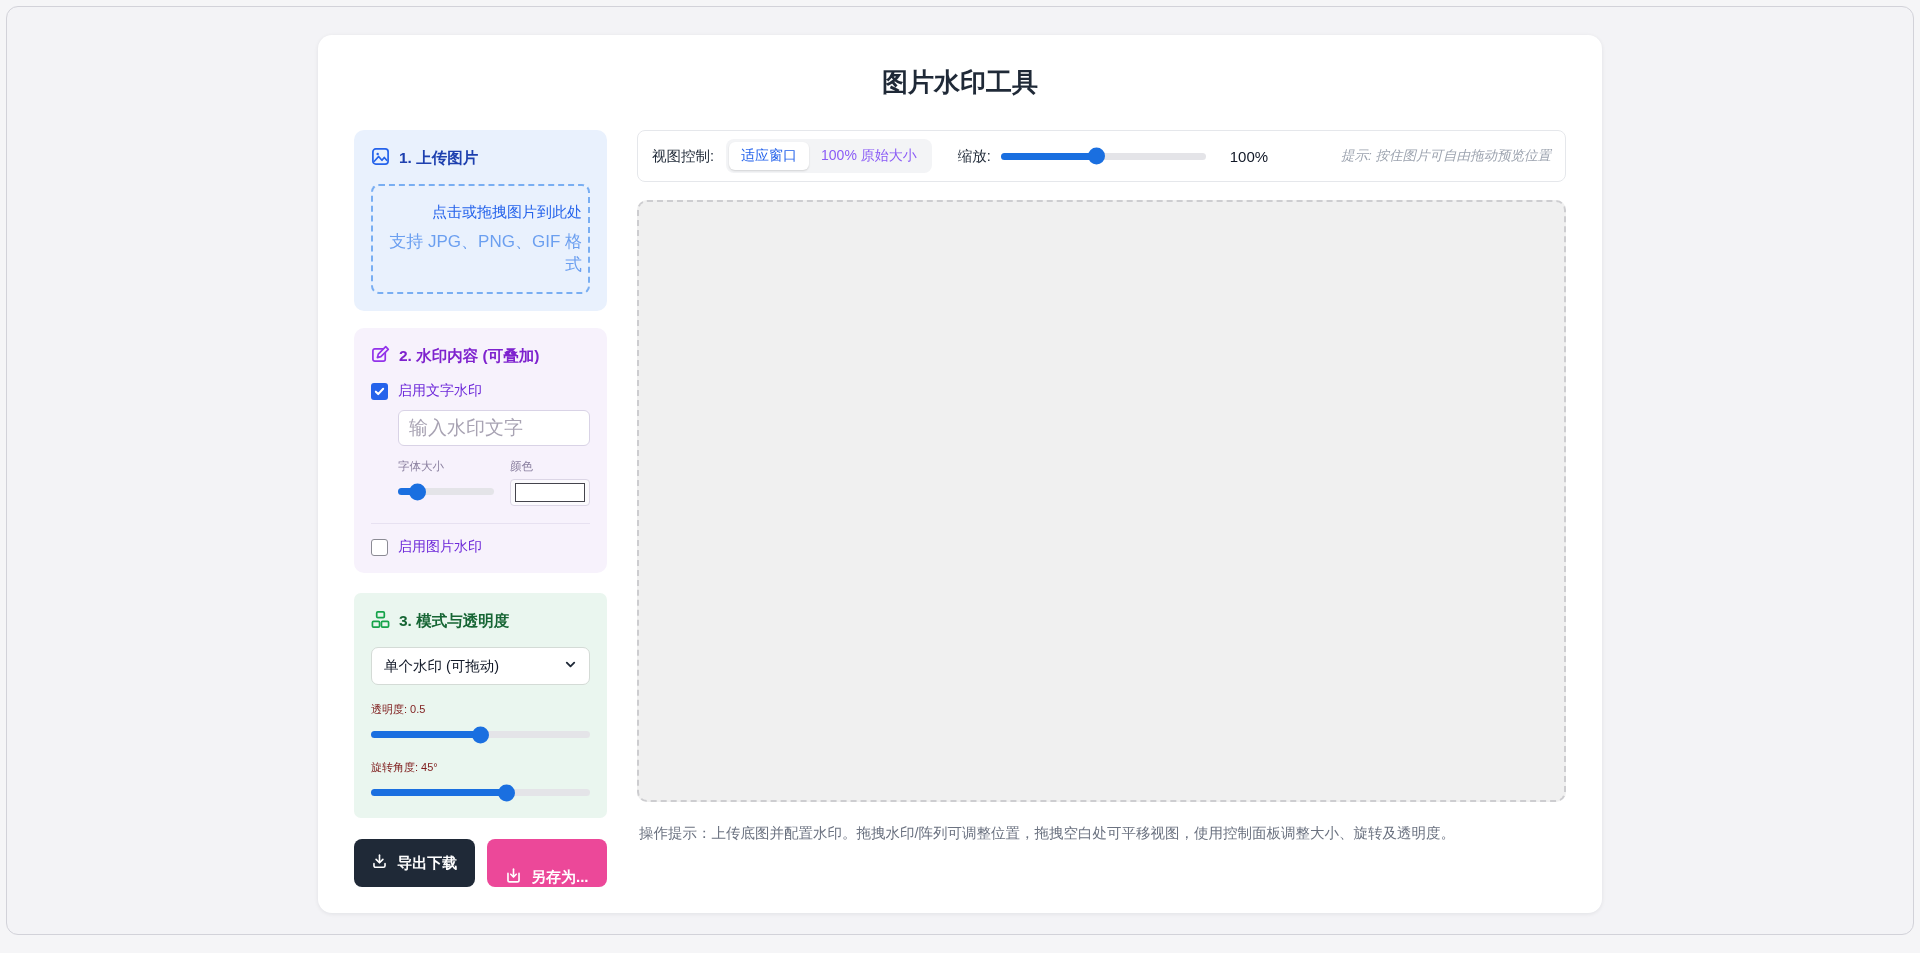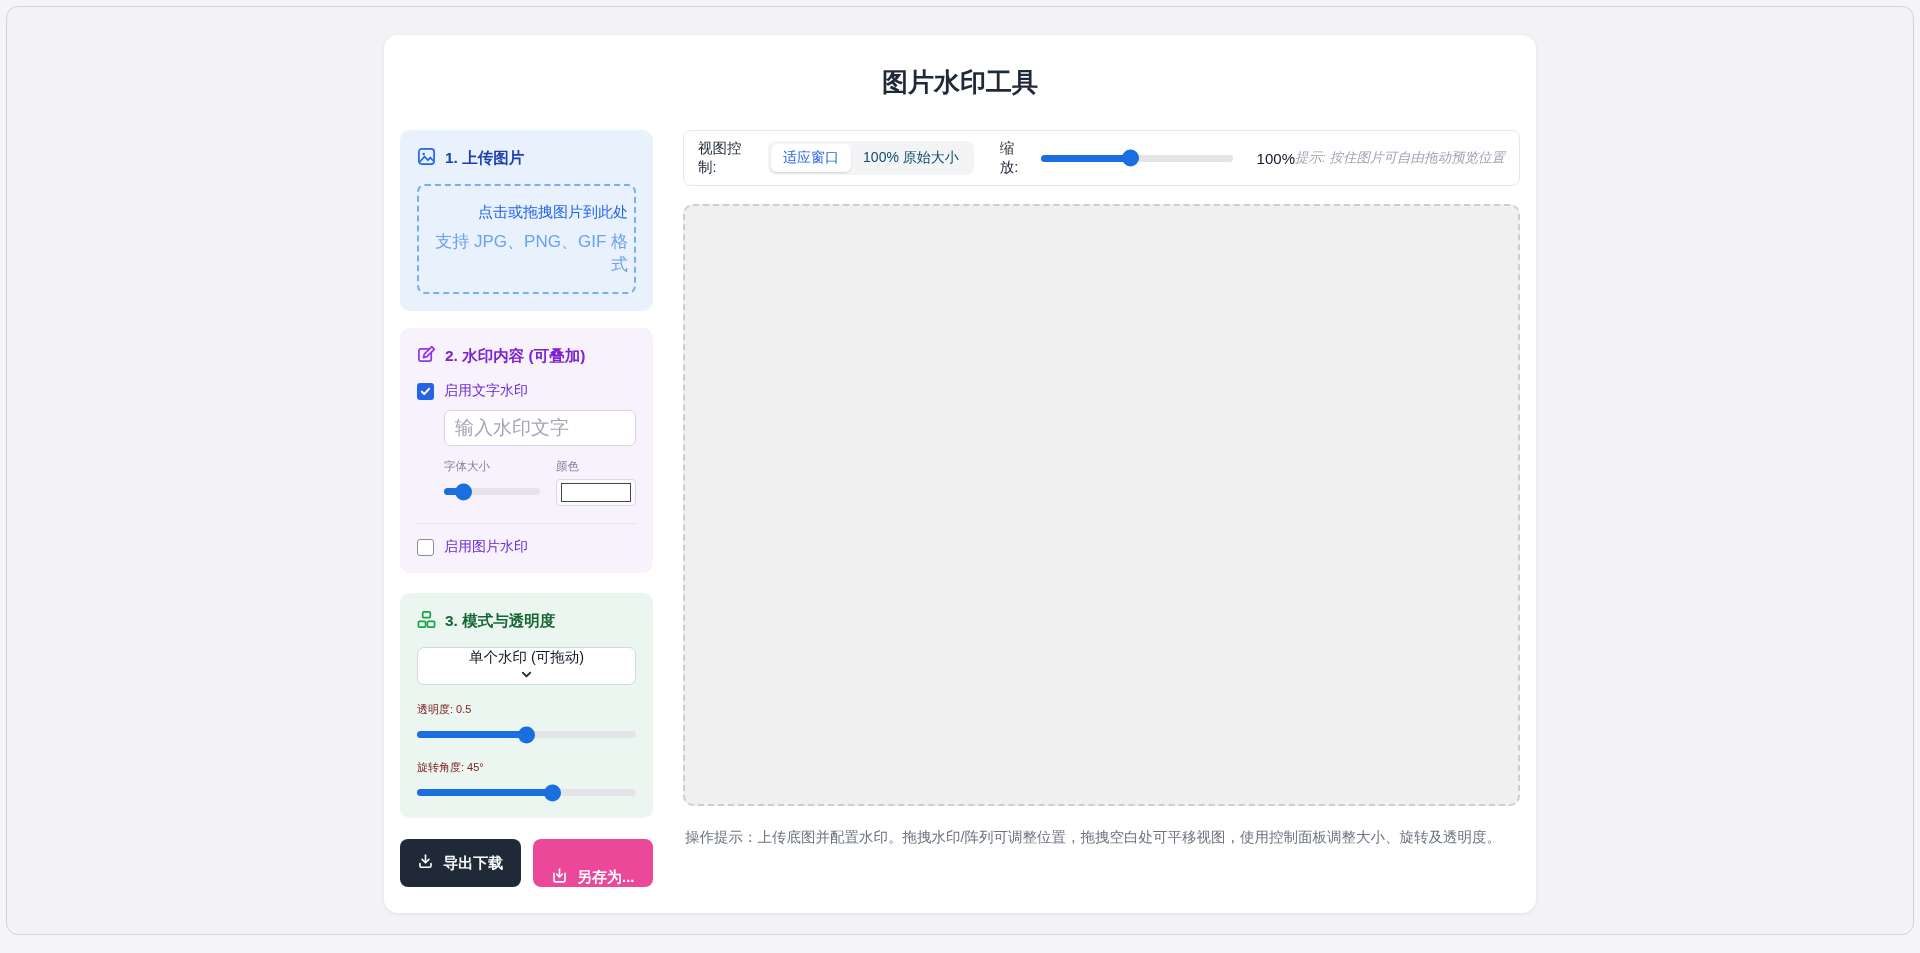--- a/index.html
+++ b/index.html
@@ -7,23 +7,23 @@
   body {
     background:#f5f5f7;
     font-family:"Liberation Sans","DejaVu Sans",sans-serif;
     position:relative; overflow:hidden;
   }
   .viewport-frame {
     position:absolute; left:6px; top:6px; right:6px; bottom:18px;
     border:1px solid #d2d2d9; border-radius:12px; background:#f3f3f6; overflow:hidden;
   }
   .card {
-    width:1152px; min-height:858px; margin:28px auto 17px; background:#ffffff;
+    width:1284px; min-height:858px; margin:28px auto 17px; background:#ffffff;
     border-radius:14px; box-shadow:0 1px 4px rgba(15,23,42,.08);
-    padding:26px 16px;
+    padding:26px 36px;
   }
   .page-title { text-align:center; font-size:26px; font-weight:bold; color:#1f2937; margin:4px 0 30px; }
   .content { display:flex; align-items:flex-start; }
 
   
   .sidebar { width:253px; flex:none; }
   .panel { border-radius:10px; padding:17px; }
   .panel-heading { display:flex; align-items:center; gap:9px; font-size:15.5px; font-weight:bold; }
   .panel-heading svg { flex:none; }
 
@@ -47,26 +47,26 @@
   }
   .wm-input::placeholder { color:#a8a3b3; }
   .wm-controls { display:flex; margin:13px 0 0 27px; gap:16px; }
   .wm-col-label { font-size:11.5px; color:#8b80a0; }
   .wm-col-slider { width:104px; }
   .wm-col-slider .slider { margin-top:9px; }
   .color-swatch-outer { margin-top:5px; width:80px; height:27px; border:1px solid #dcd6e6; background:#fbfafd; border-radius:4px; padding:3px 4px; cursor:pointer; }
   .color-swatch-inner { width:100%; height:100%; border:1px solid #44444c; background:#ffffff; }
   .wm-divider { margin-top:17px; border-top:1px solid #e7e1f1; }
 
-  .panel-mode { background:#eaf6ef; margin-bottom:21px; }
+  .panel-mode { background:#eaf6ef; margin-bottom:21px;border-radius:7px; }
   .panel-mode .panel-heading { color:#166534; }
   .mode-select {
     margin-top:14px; height:38px; background:#fff; border:1px solid #d4dbd6; border-radius:7px;
     display:flex; align-items:center; justify-content:space-between; padding:0 12px;
-    font-size:14.5px; color:#111827; cursor:pointer;flex-direction:column;
+    font-size:14.5px; color:#111827; cursor:pointer;
   }
   .slider-label { margin-top:17px; font-size:11px; color:#7f1d1d; }
   .panel-mode .slider { margin-top:9px; }
 
   
   .slider { position:relative; height:17px; display:flex; align-items:center; cursor:pointer; }
   .slider-track { width:100%; height:7px; background:#e4e4e8; border-radius:99px; }
   .slider-fill { height:100%; background:#1a6fe0; border-radius:99px 0 0 99px; position:relative; }
   .slider-thumb {
     position:absolute; right:-8px; top:50%; transform:translateY(-50%);
@@ -85,21 +85,21 @@
   
   .main { flex:1; margin-left:30px; min-width:0; }
   .viewbar {
     border:1px solid #e5e7eb; border-radius:8px; padding:8px 14px; background:#fff;
     display:flex; align-items:center;
   }
   .viewbar-label { font-size:14.5px; color:#1f2937; margin-right:12px; }
   .seg { background:#f3f4f6; border-radius:8px; padding:3px; display:flex; align-items:center; }
   .seg-btn { padding:5px 12px; font-size:14px; border-radius:6px; cursor:pointer; white-space:nowrap; }
   .seg-active { background:#fff; color:#2563eb; box-shadow:0 1px 2px rgba(0,0,0,.14); }
-  .seg-inactive { color:#0c4a6e; }
+  .seg-inactive { color:#8b5cf6; }
   .zoom-label { margin-left:26px; margin-right:10px; font-size:14.5px; color:#1f2937; }
   .viewbar .slider { width:205px; }
   .zoom-value { margin-left:24px; font-size:15px; color:#111827; }
   .viewbar-hint { margin-left:auto; font-size:13.5px; font-style:italic; color:#9ca3af; white-space:nowrap; }
 
   .canvas {
     margin-top:18px; height:602px; background:#f0f0f0;
     border:2px dashed #cdcdd0; border-radius:10px;
   }
   .footer-hint { margin-top:22px; font-size:14.5px; color:#6b7280; padding-left:2px; }

